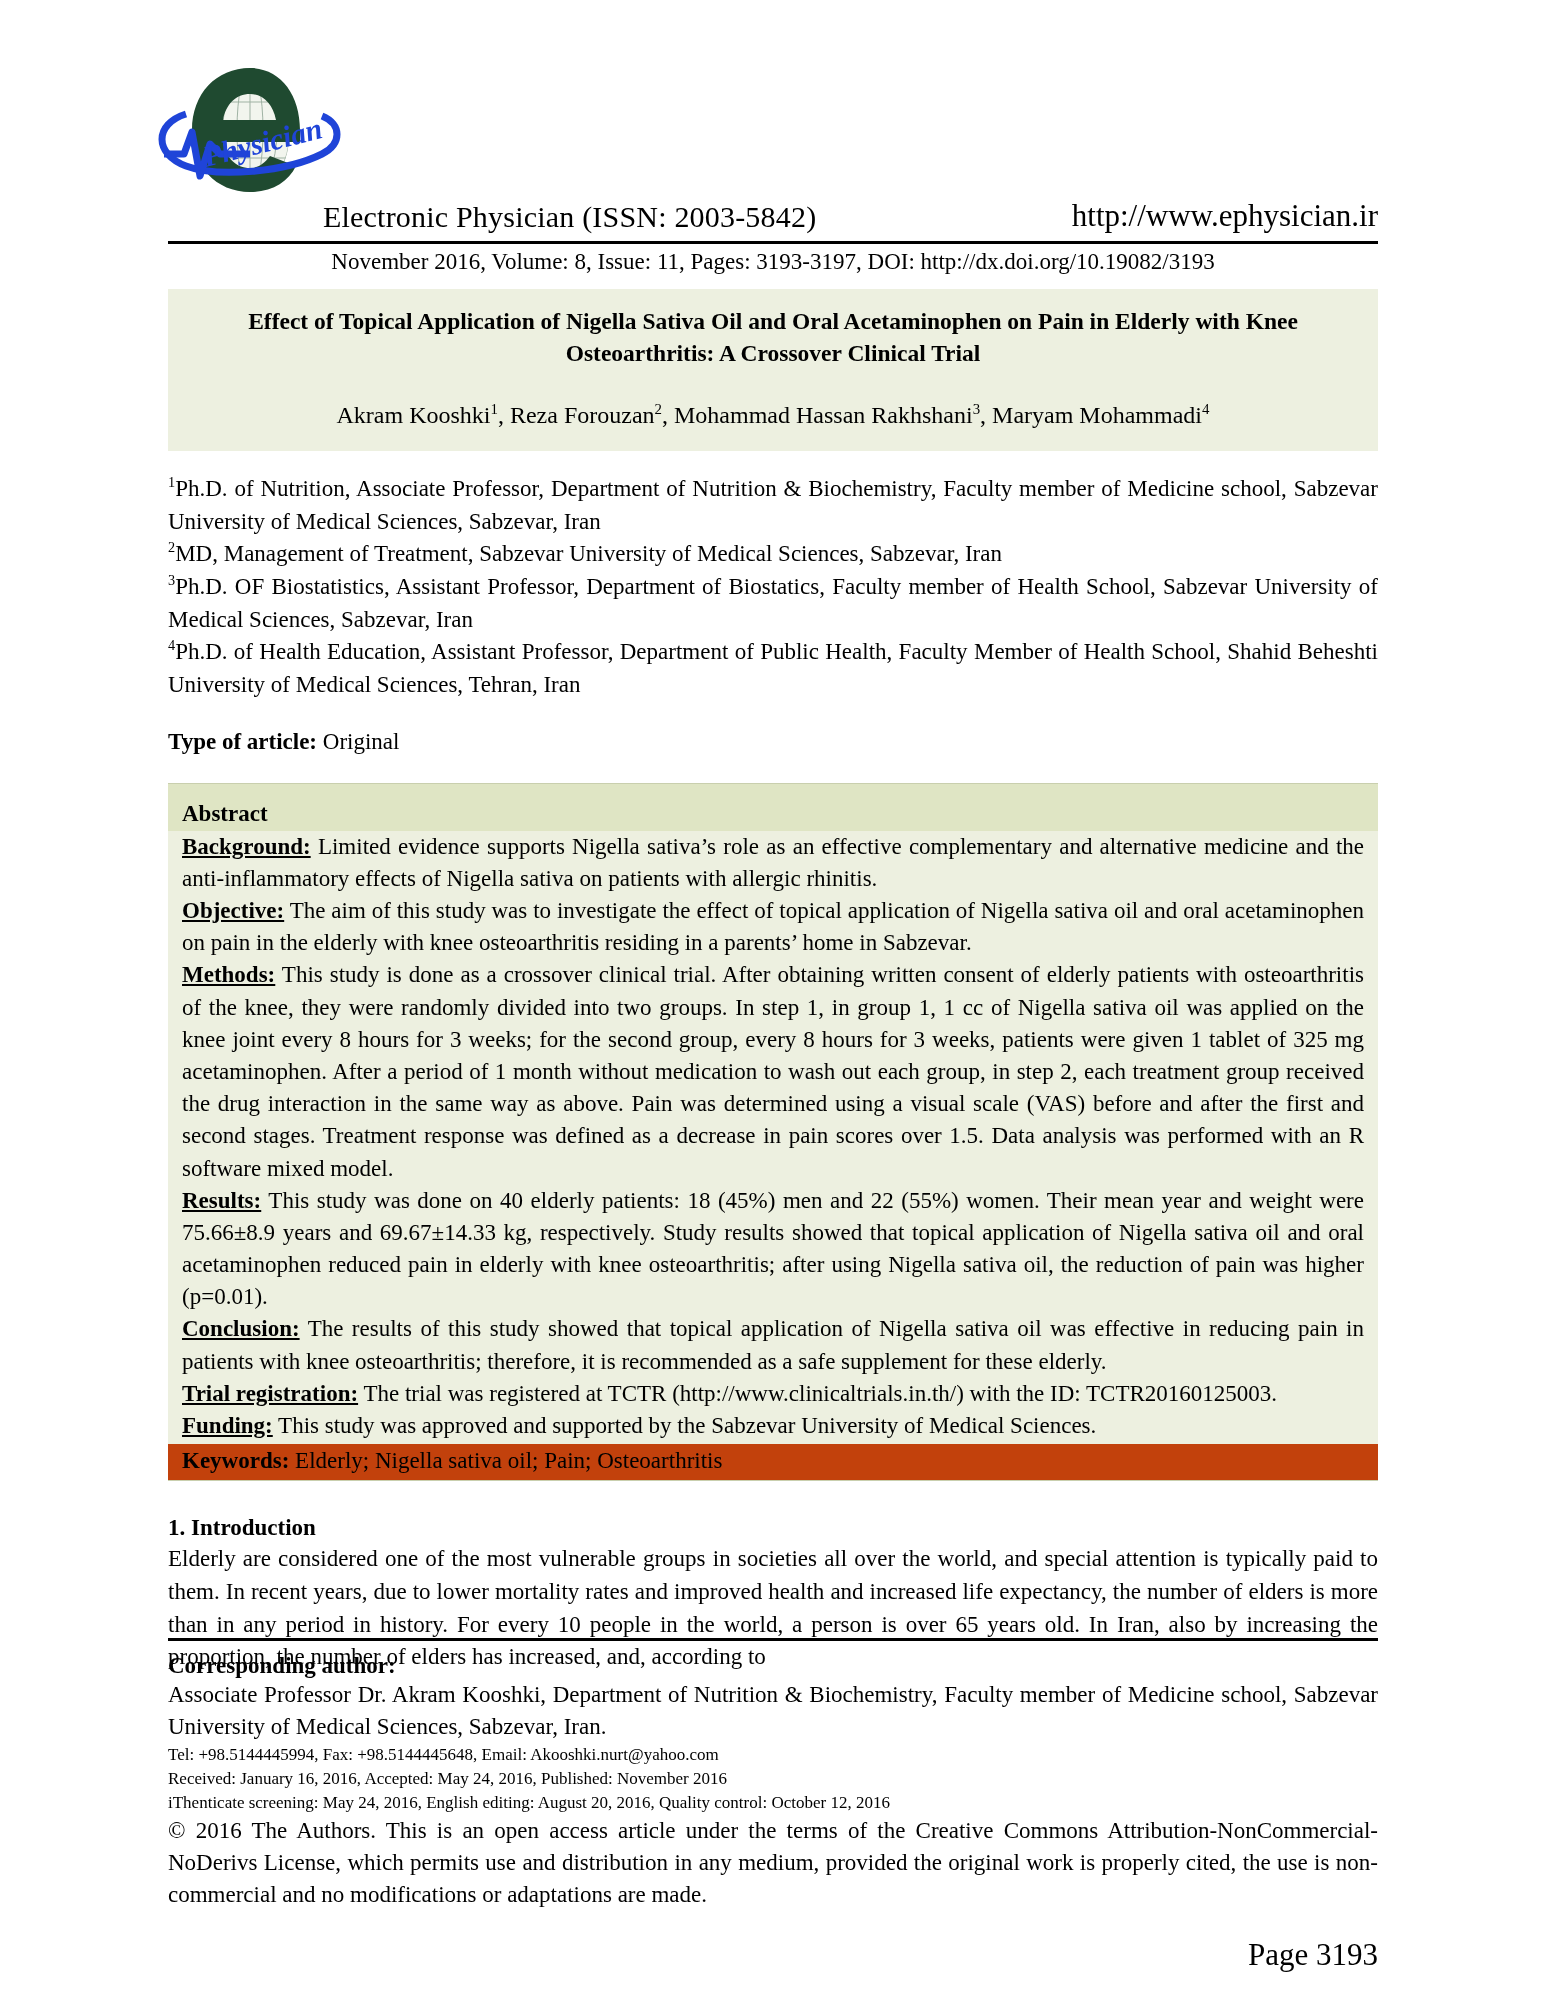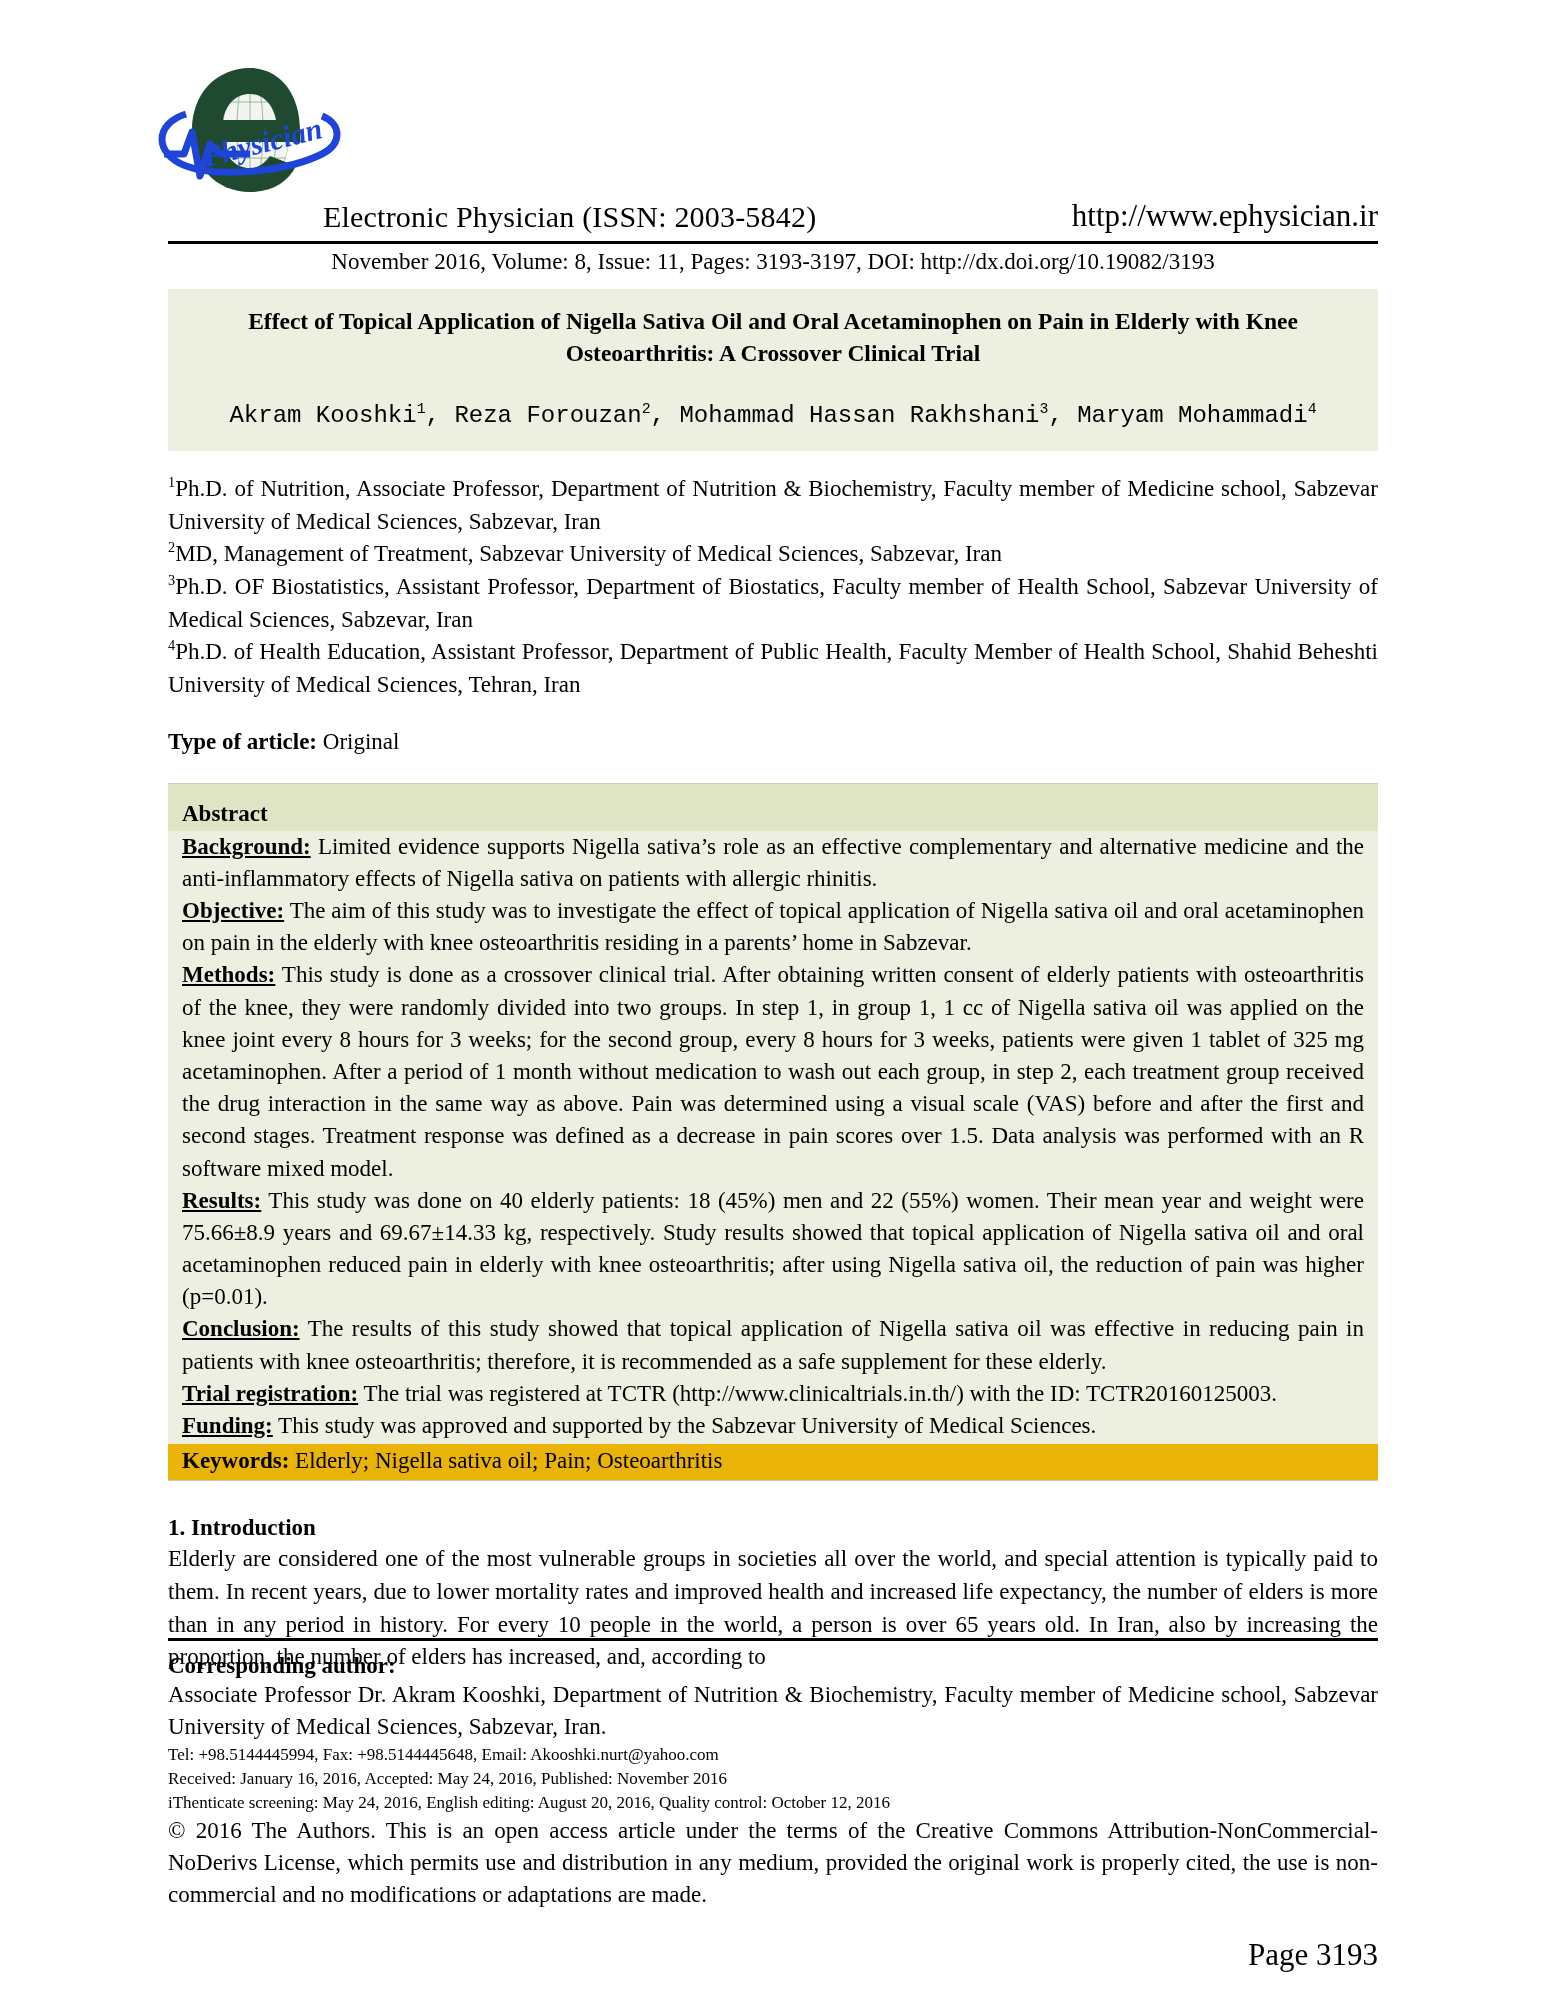--- a/index.html
+++ b/index.html
@@ -87,21 +87,20 @@
     font-size: 23.5px;
     text-align: center;
     line-height: 1.38;
     margin: 6px 18px 0 18px;
   }
   .authors {
     text-align: center;
     font-size: 24px;
     margin-top: 30px;
     line-height: 1.3;
-    font-family: Liberation Mono, monospace;
   }
   sup { font-size: 0.62em; vertical-align: super; line-height: 0; }
 
   
   .affils {
     margin-top: 22px;
     font-size: 23px;
     line-height: 1.42;
     text-align: justify;
   }
@@ -128,21 +127,21 @@
   }
   .abs-body {
     padding: 0 14px 2px 14px;
     font-size: 23px;
     line-height: 1.40;
     text-align: justify;
   }
   .abs-body p { margin: 0 0 0 0; }
   .abs-body b { font-weight: bold; text-decoration: underline; }
   .kw-row {
-    background: #eab308;
+    background: #c2410c;
     font-size: 23px;
     padding: 4px 14px 6px 14px;
   }
   .kw-row b { font-weight: bold; }
 
   
   .sec-head {
     font-weight: bold;
     font-size: 23px;
     margin-top: 34px;

